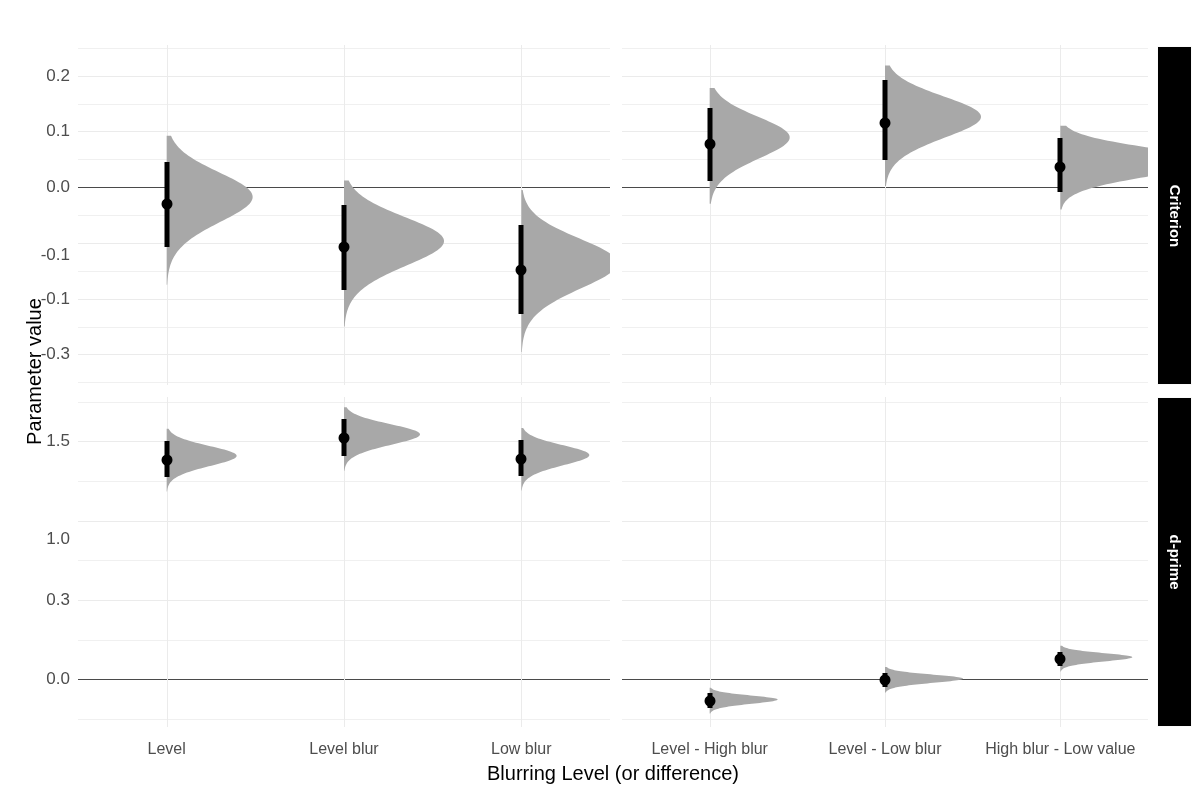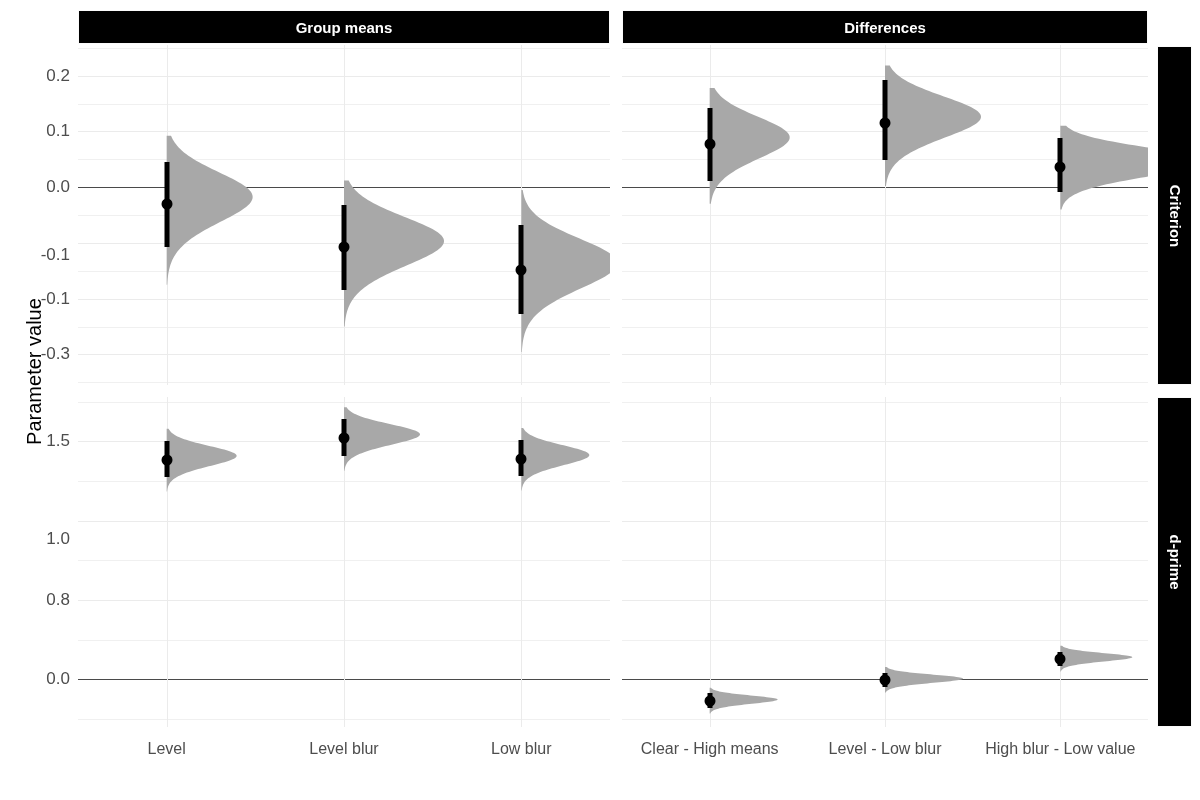--- a/index.html
+++ b/index.html
@@ -98,45 +98,44 @@
     transform:translate(-50%,-50%);
   }
 </style>
 </head>
 <body>
 
 <div id="root">
 
   <div class="ytitle">Parameter value</div>
 
+  <div class="xtitle">Blurring Level (or difference)</div>
 
   <div class="yticks" id="ytick-host">
       <div class="ytick" style="top: 75.7px;">0.2</div>
       <div class="ytick" style="top: 131.4px;">0.1</div>
       <div class="ytick" style="top: 187.1px;">0.0</div>
       <div class="ytick" style="top: 255px;">-0.1</div>
       <div class="ytick" style="top: 298.6px;">-0.1</div>
       <div class="ytick" style="top: 354.3px;">-0.3</div>
       <div class="ytick" style="top: 441.4px;">1.5</div>
       <div class="ytick" style="top: 539px;">1.0</div>
-      <div class="ytick" style="top: 600.1px;">0.8</div>
+      <div class="ytick" style="top: 600.1px;">0.3</div>
       <div class="ytick" style="top: 679.4px;">0.0</div>
     </div>
 
   <div id="xtick-host">
       <div class="xtick" style="left: 166.7px;">Level</div>
       <div class="xtick" style="left: 344px;">Level blur</div>
       <div class="xtick" style="left: 521.3px;">Low blur</div>
-      <div class="xtick" style="left: 709.7px;">Clear - High means</div>
+      <div class="xtick" style="left: 709.7px;">Level - High blur</div>
       <div class="xtick" style="left: 885px;">Level - Low blur</div>
       <div class="xtick" style="left: 1060.3px;">High blur - Low value</div>
     </div>
 
-  <div class="strip-top" id="strip-top-0" style="left:78px;top:10px;width:532px;height:34px;">Group means</div>
-  <div class="strip-top" id="strip-top-1" style="left:622px;top:10px;width:526px;height:34px;">Differences</div>
 
   <div class="strip-right" style="left:1157px;top:46px;width:35px;height:339px;">
     <span>Criterion</span>
   </div>
   <div class="strip-right" style="left:1157px;top:397px;width:35px;height:330px;">
     <span>d-prime</span>
   </div>
 
   <div class="panel" id="panel-0" style="left:78px;top:45px;width:532px;height:340px;">
       <div class="gridline-minor" style="top: 337.2px;"></div>

